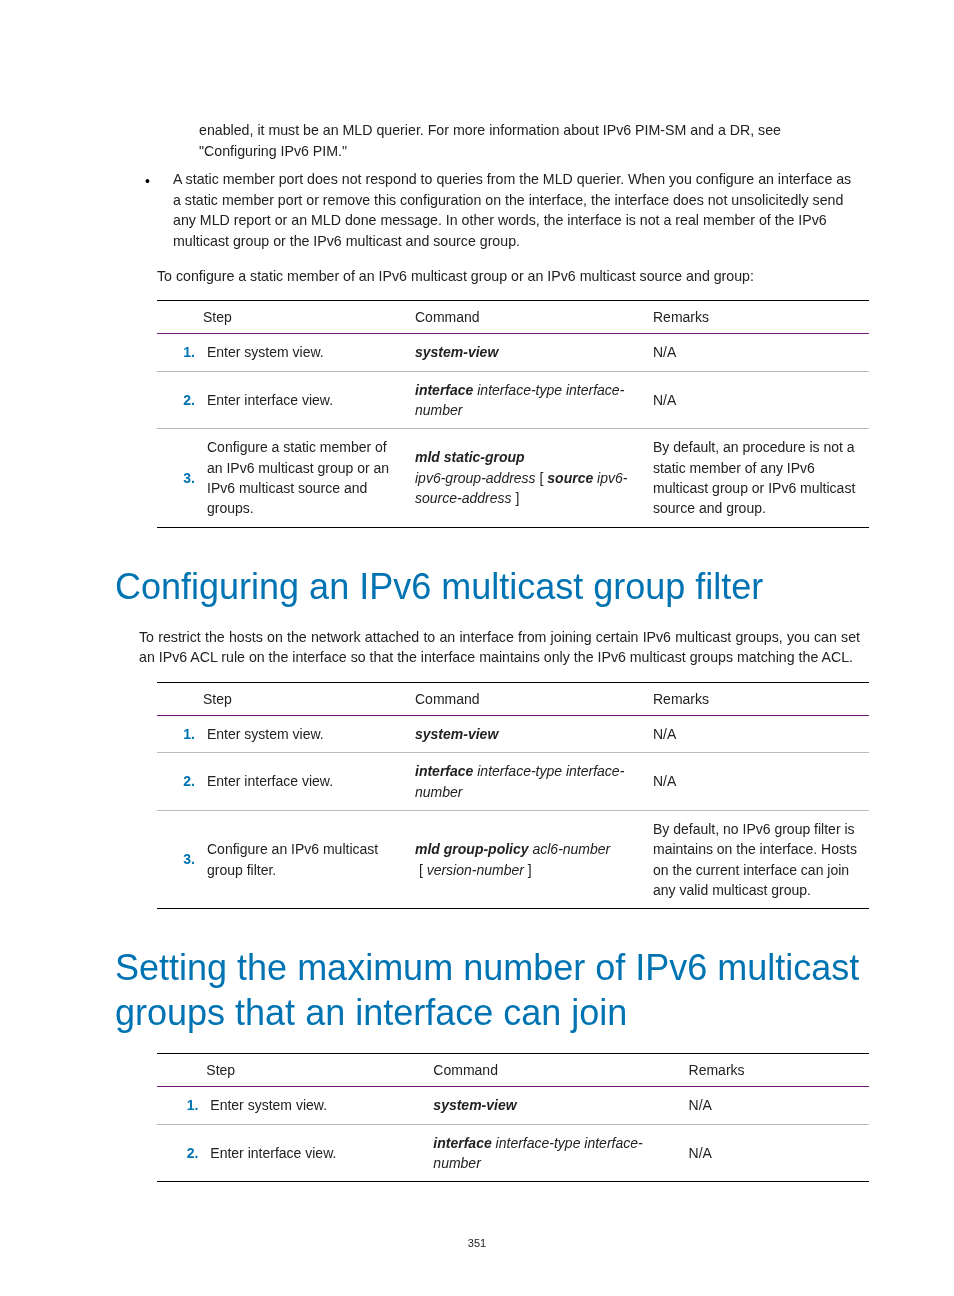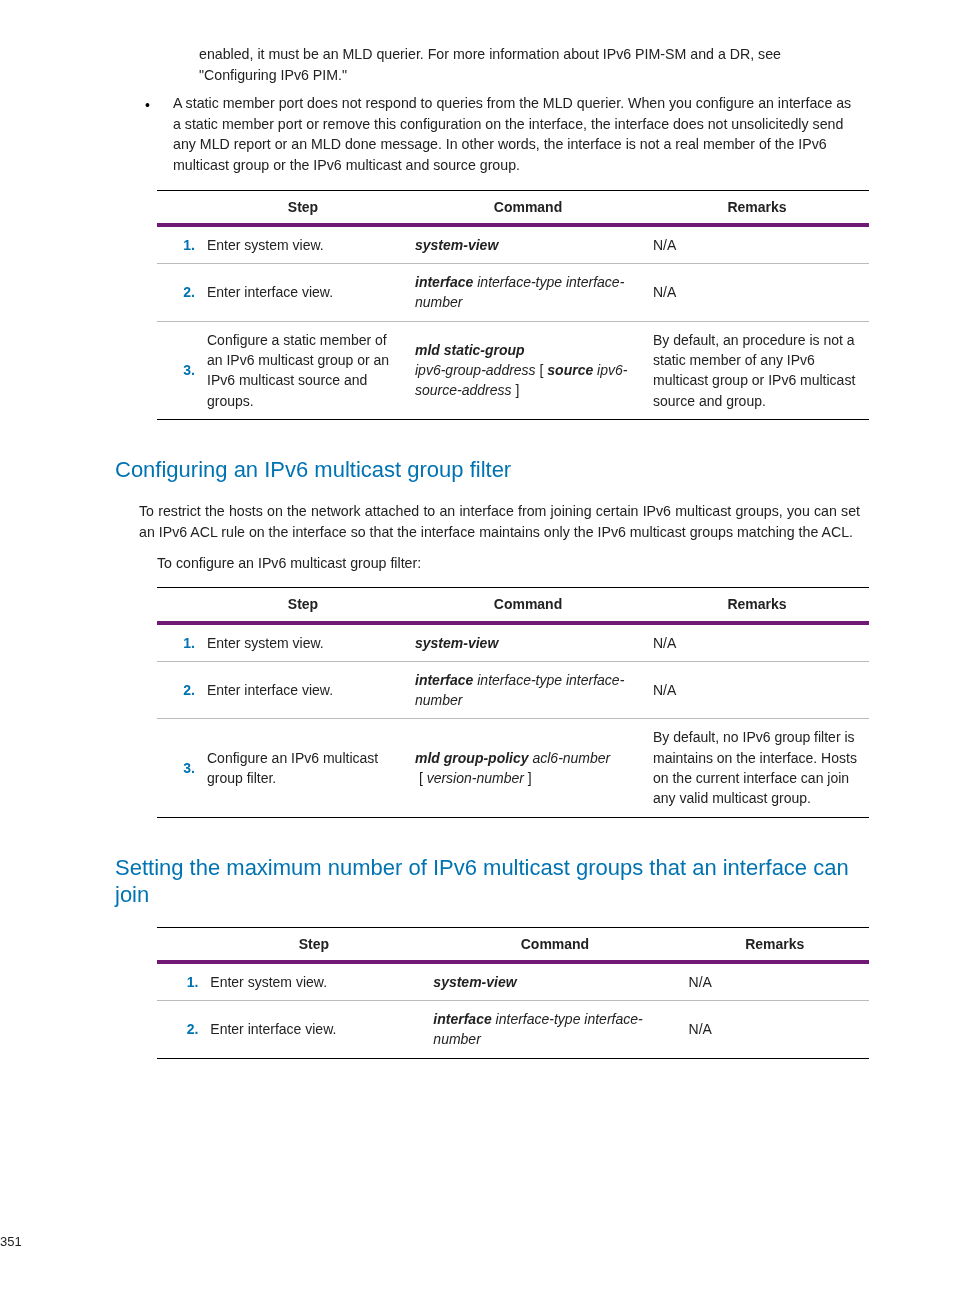--- a/index.html
+++ b/index.html
@@ -8,21 +8,21 @@
     color: #222;
     margin: 0;
     padding: 0;
     width: 954px;
     height: 1296px;
     position: relative;
     background: #fff;
     line-height: 1.45;
   }
   .page {
-    padding: 44px 94px 0 115px;
+    padding: 120px 94px 0 115px;
   }
   .body-indent {
     margin-left: 42px;
   }
   ul.bullets {
     list-style: none;
     padding: 0;
     margin: 6px 0 14px 0;
   }
   ul.bullets > li {
@@ -40,38 +40,38 @@
   }
   .h4 {
     color: #0073b3;
     font-weight: bold;
     font-size: 15px;
     margin: 10px 0 8px 0;
   }
   .h2 {
     color: #0073b3;
     font-weight: 300;
-    font-size: 22px;
+    font-size: 36px;
     margin: 36px 0 18px 0;
     line-height: 1.25;
   }
   table.cmd {
     width: 712px;
     margin-left: 42px;
     border-collapse: collapse;
     font-size: 14px;
     margin-top: 14px;
     margin-bottom: 8px;
   }
   table.cmd th {
-    text-align: center;
-    font-weight: bold;
+    text-align: left;
+    font-weight: normal;
     padding: 6px 8px 6px 4px;
     border-top: 1.8px solid #000;
-    border-bottom: 4px solid #701a75;
+    border-bottom: 1px solid #701a75;
   }
   table.cmd td {
     padding: 8px 8px 8px 4px;
     border-bottom: 1px solid #bbb;
     vertical-align: middle;
   }
   table.cmd tr:last-child td {
     border-bottom: 1.8px solid #000;
   }
   .col-stepnum { width: 32px; text-align: right; padding-right: 10px !important; }
@@ -83,36 +83,38 @@
     font-weight: bold;
     text-align: right;
     padding-right: 10px;
   }
   .b { font-weight: bold; font-style: italic; }
   .i { font-style: italic; }
   .pagenum {
     position: absolute;
     bottom: 44px;
     width: 954px;
-    font-size: 13px;
+    text-align: center;
+    font-size: 11px;
   }
 </style>
 </head>
 <body>
 
 <div class="page">
 
   <div class="body-indent">
     <p style="margin:0 0 8px 42px;">enabled, it must be an MLD querier. For more information about IPv6 PIM-SM and a DR, see "Configuring IPv6 PIM."</p>
   </div>
 
   <ul class="bullets">
     <li>A static member port does not respond to queries from the MLD querier. When you configure an interface as a static member port or remove this configuration on the interface, the interface does not unsolicitedly send any MLD report or an MLD done message. In other words, the interface is not a real member of the IPv6 multicast group or the IPv6 multicast and source group.</li>
   </ul>
 
+  <p class="body-indent" style="margin:6px 0 4px 42px;">To configure a static member of an IPv6 multicast group or an IPv6 multicast source and group:</p>
 
   <table class="cmd">
     <thead>
       <tr>
         <th class="col-stepnum"></th>
         <th class="col-step" style="padding-left:0" colspan="1">Step</th>
         <th class="col-cmd">Command</th>
         <th class="col-remarks">Remarks</th>
       </tr>
     </thead>
@@ -140,21 +142,20 @@
           <span class="i">ipv6-group-address</span><span> [ </span><span class="b">source</span>
           <span class="i">ipv6-source-address</span><span> ]</span>
         </td>
         <td>By default, an procedure is not a static member of any IPv6 multicast group or IPv6 multicast source and group.</td>
       </tr>
     </tbody>
   </table>
 
   <div class="h2">Configuring an IPv6 multicast group filter</div>
   <p class="body-indent" style="margin:0 0 10px 24px; text-align:justify;">To restrict the hosts on the network attached to an interface from joining certain IPv6 multicast groups, you can set an IPv6 ACL rule on the interface so that the interface maintains only the IPv6 multicast groups matching the ACL.</p>
-  <p class="body-indent" style="margin:4px 0 4px 42px;">To configure an IPv6 multicast group filter:</p>
 
   <table class="cmd">
     <thead>
       <tr>
         <th class="col-stepnum"></th>
         <th class="col-step" style="padding-left:0">Step</th>
         <th class="col-cmd">Command</th>
         <th class="col-remarks">Remarks</th>
       </tr>
     </thead>

